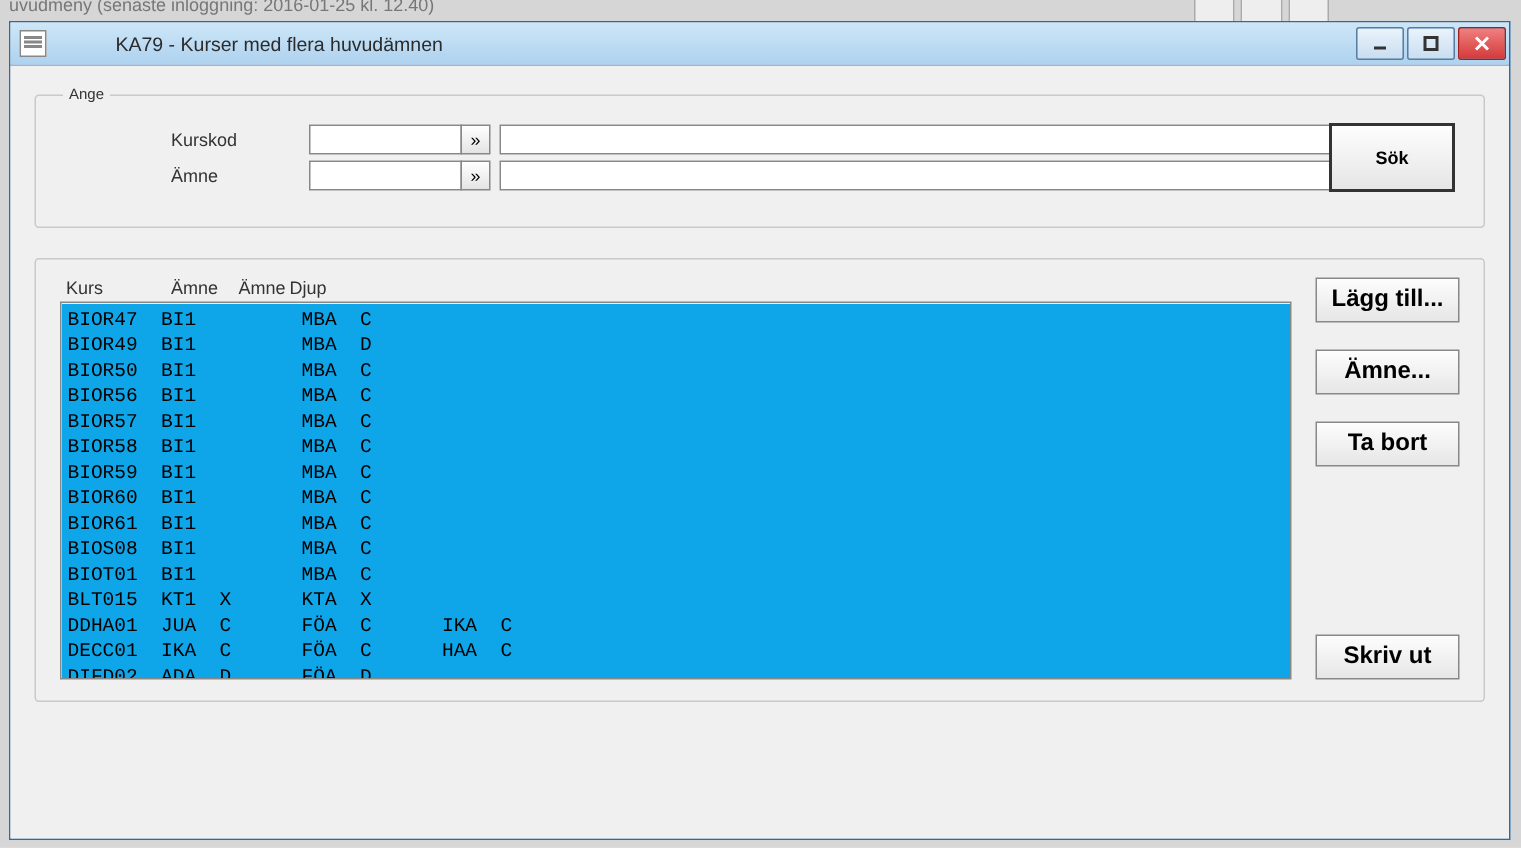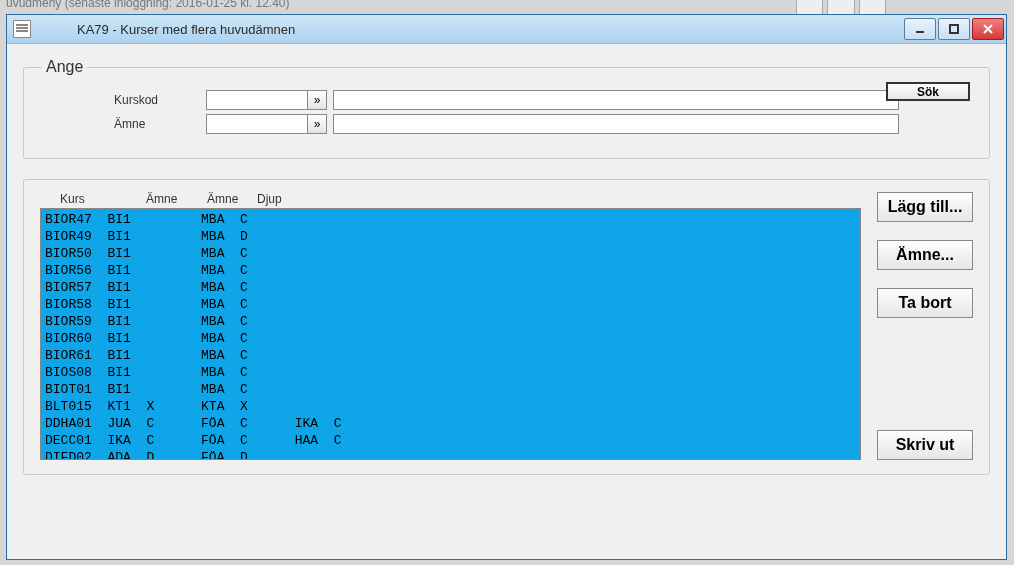--- a/index.html
+++ b/index.html
@@ -111,21 +111,21 @@
   }
   fieldset.ange {
     border: 1px solid #c9c9c9;
     border-radius: 3px;
     padding: 14px 18px 20px 18px;
     margin: 0 0 20px 0;
     background: #f0f0f0;
   }
   fieldset.ange legend {
     padding: 0 4px;
-    font-size: 16px;
+    font-size: 10px;
     color: #333;
   }
   .ange-row {
     display: flex;
     align-items: center;
     margin-bottom: 4px;
     justify-content: center;
   }
   .ange-row label {
     width: 92px;
@@ -162,21 +162,21 @@
     max-width: 560px;
     padding: 0 2px;
     font-family: inherit;
     font-size: 12px;
   }
   .sok-btn {
     position: absolute;
     right: 36px;
     top: 38px;
     width: 84px;
-    height: 19px;
+    height: 46px;
     border: 2px solid #333;
     background: linear-gradient(to bottom, #fdfdfd, #e6e6e6);
     font-weight: bold;
     font-family: inherit;
     font-size: 12px;
     cursor: pointer;
   }
   .lower {
     border: 1px solid #c9c9c9;
     border-radius: 3px;
@@ -189,21 +189,20 @@
   }
   .list-header {
     font-size: 12px;
     color: #333;
     padding-left: 4px;
     margin-bottom: 2px;
     font-family: Tahoma, Arial, sans-serif;
   }
   .list-header span {
     display: inline-block;
-    margin-left: 16px;
   }
   .listbox {
     height: 246px;
     border: 1px solid #888;
     background: #0ea5e9;
     overflow-y: scroll;
     font-family: "Courier New", monospace;
     font-size: 13px;
     line-height: 17px;
     padding: 2px 4px;

